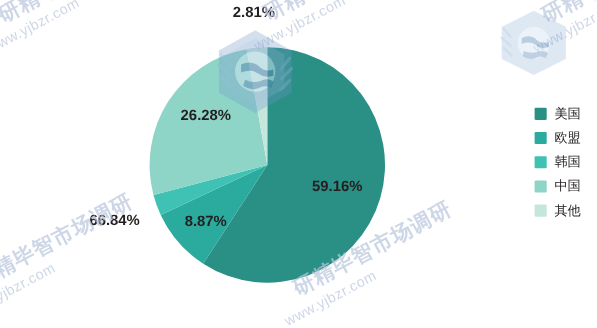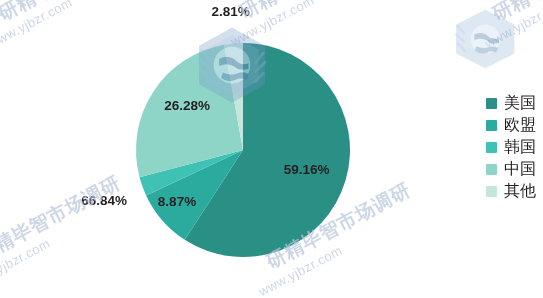--- a/index.html
+++ b/index.html
@@ -93,21 +93,21 @@
     gap: 7px;
     height: 14px;
   }
   .legend-swatch {
     width: 11px;
     height: 11px;
     flex: 0 0 11px;
     border-radius: 1px;
   }
   .legend-label {
-    font-size: 16px;
+    font-size: 12px;
     color: #231f20;
     line-height: 1;
     white-space: nowrap;
     font-family: "DejaVu Sans", "Liberation Sans", sans-serif;
   }
 </style>
 </head>
 <body>
 
 <div id="root">
@@ -134,21 +134,21 @@
       <g id="pie-slices">
           <path d="M 243 150 L 243.00 43.00 A 107 107 0 1 1 184.76 239.76 Z" fill="#2a9086"></path>
           <path d="M 243 150 L 184.76 239.76 A 107 107 0 0 1 146.10 195.38 Z" fill="#2aab9e"></path>
           <path d="M 243 150 L 146.10 195.38 A 107 107 0 0 1 139.51 177.20 Z" fill="#3fc2b4"></path>
           <path d="M 243 150 L 139.51 177.20 A 107 107 0 0 1 224.21 44.66 Z" fill="#8ed5c8"></path>
           <path d="M 243 150 L 224.21 44.66 A 107 107 0 0 1 243.00 43.00 Z" fill="#c5e6dd"></path>
         </g>
     </svg>
     <div id="slice-labels">
         <div class="slice-label" style="left: 306.612px; top: 168.828px; transform: translate(-50%, -50%); text-align: right;">59.16%</div>
-        <div class="slice-label" style="left: 177px; top: 200.602px; transform: translate(-50%, -50%);">8.87%</div>
+        <div class="slice-label" style="left: 187px; top: 200.602px; transform: translate(-50%, -50%);">8.87%</div>
         <div class="slice-label" style="left: 104.164px; top: 200.28px; transform: translate(-50%, -50%);">66.84%</div>
         <div class="slice-label" style="left: 187.099px; top: 105px; transform: translate(-50%, -50%);">26.28%</div>
         <div class="slice-label" style="left: 230.736px; top: 11.4417px; transform: translate(-50%, -50%);">2.81%</div>
       </div>
   </div>
 
   <svg class="wm-logo wm-logo-pie" viewBox="0 0 100 96">
     <polygon points="50,6 86,26 86,68 50,88 14,68 14,26" fill="#6f96c4" opacity="0.55"></polygon>
     <polygon points="50,14 79,30 79,64 50,80 21,64 21,30" fill="#8fb0d6" opacity="0.5"></polygon>
     <circle cx="50" cy="47" r="20" fill="#cfe3f2" opacity="0.95"></circle>

